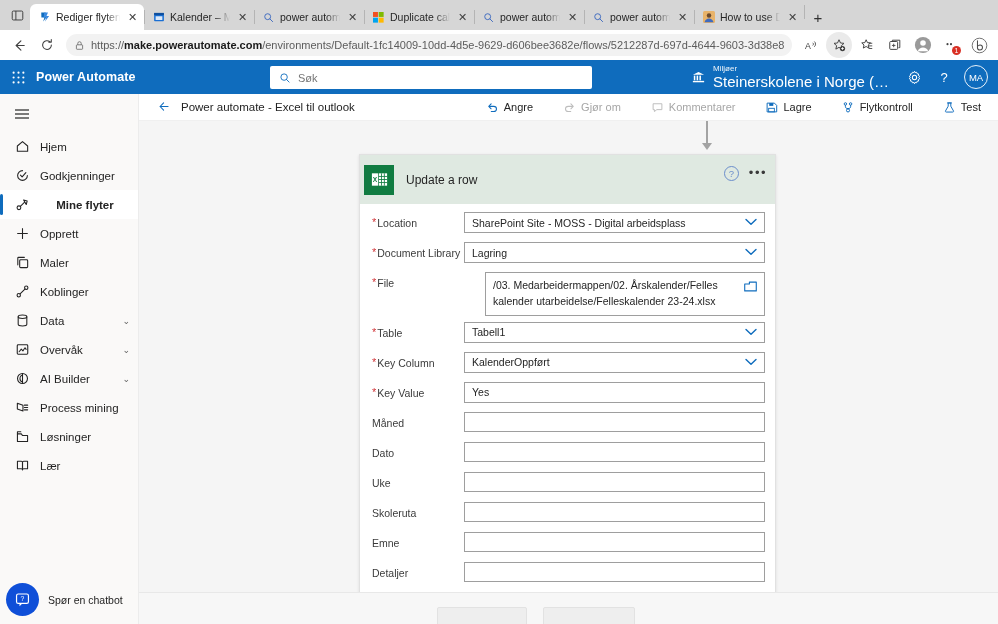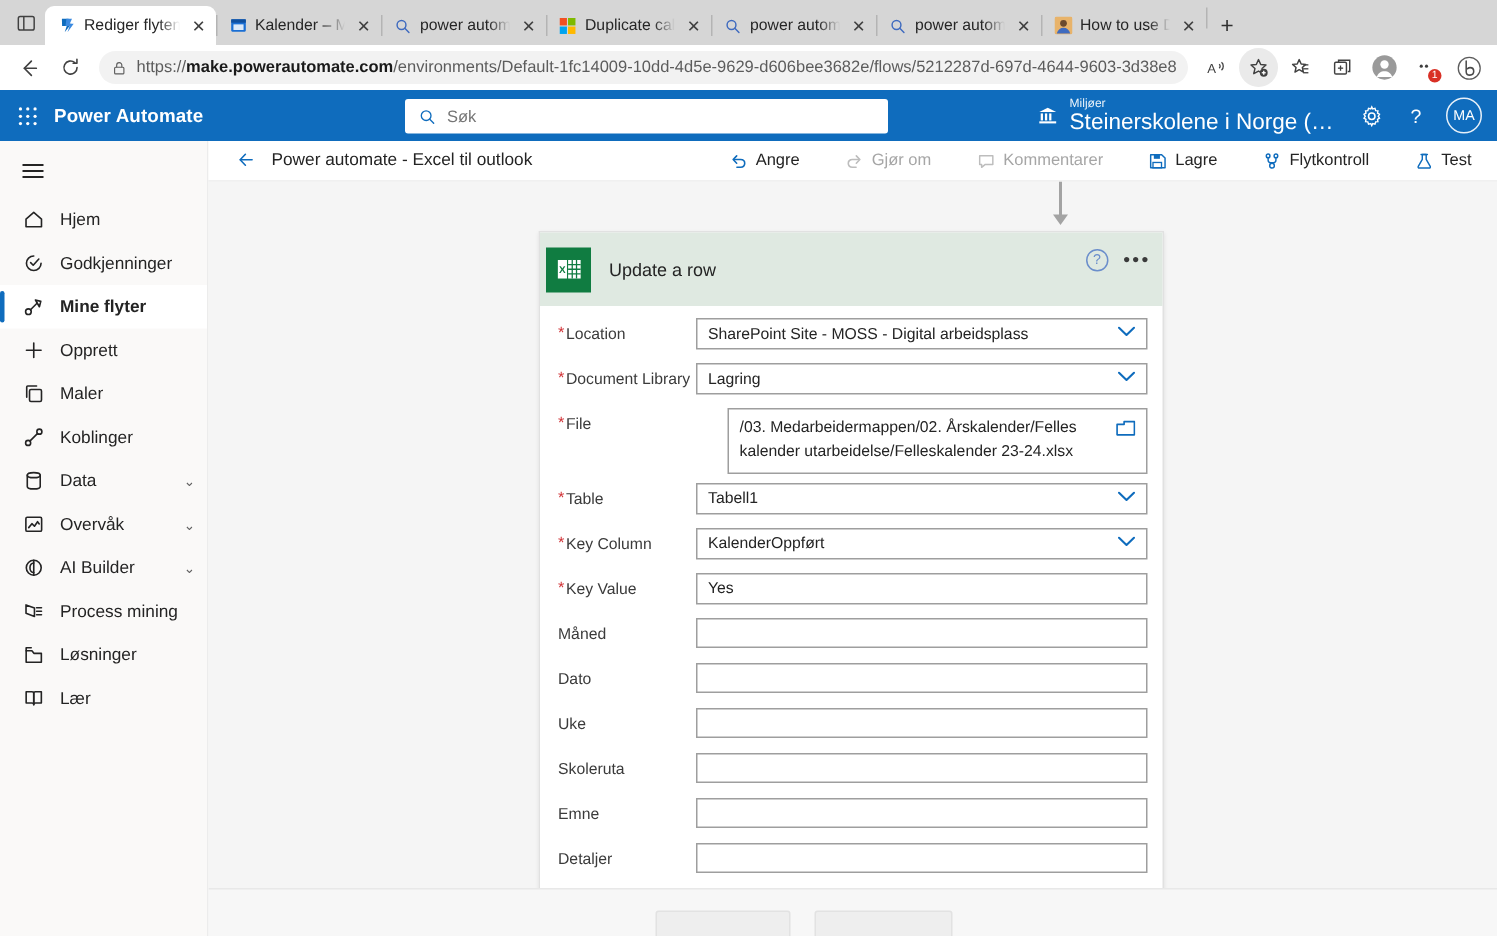--- a/index.html
+++ b/index.html
@@ -141,21 +141,21 @@
   .hamburger {
     height: 26px; display: flex; align-items: center;
     padding-left: 14px; margin-top: 6px; margin-bottom: 6px;
   }
   .nav-item {
     height: 29px; display: flex; align-items: center;
     gap: 10px; padding-left: 14px; padding-right: 8px;
     font-size: 11.5px; color: #242424; position: relative;
   }
   .nav-item.active {
-    background: #ffffff; font-weight: bold;
+    background: #ffffff; font-weight: bold; text-align: center;
   }
   .nav-item.active::before {
     content: ""; position: absolute; left: 0; top: 4px; bottom: 4px;
     width: 3px; background: #0f6cbd; border-radius: 2px;
   }
   .nav-ico {
     width: 16px; height: 16px; flex: 0 0 16px;
     display: flex; align-items: center; justify-content: center;
     color: #242424;
   }
@@ -620,20 +620,30 @@
         <div class="nav-item">
           <span class="nav-ico">
             <svg width="15" height="15" viewBox="0 0 16 16">
               <path d="M2.6 3.4h4.2c.7 0 1.2.5 1.2 1.2v8c0-.7-.5-1.2-1.2-1.2H2.6z" fill="none" stroke="#242424" stroke-width="1.15" stroke-linecap="round" stroke-linejoin="round"></path>
               <path d="M13.4 3.4H9.2c-.7 0-1.2.5-1.2 1.2v8c0-.7.5-1.2 1.2-1.2h4.2z" fill="none" stroke="#242424" stroke-width="1.15" stroke-linecap="round" stroke-linejoin="round"></path>
             </svg>
           </span>
           <span class="nav-label">Lær</span>
         </div>
       </div>
+    <div class="chatbot">
+      <div class="chat-fab">
+        <svg width="17" height="17" viewBox="0 0 20 20">
+            <rect x="3" y="3.5" width="14" height="11" rx="2" fill="none" stroke="#fff" stroke-width="1.4"></rect>
+            <path d="M6.5 14.5L6.5 18l3.6-3.5z" fill="#fff"></path>
+            <text x="10" y="11.5" font-size="8" font-family="Liberation Sans" fill="#fff" text-anchor="middle">?</text>
+          </svg>
+      </div>
+      <div class="chat-text">Spør en chatbot</div>
+    </div>
   </div>
 
   <div class="main">
     <div class="cmdbar">
       <div class="crumb">
         <span class="back-arrow">
           <svg width="14" height="13" viewBox="0 0 16 16">
               <path d="M7.5 3.5L3.2 8l4.3 4.5" fill="none" stroke="#0f6cbd" stroke-width="1.3" stroke-linecap="round" stroke-linejoin="round"></path>
               <line x1="3.4" y1="8" x2="13" y2="8" stroke="#0f6cbd" stroke-width="1.3" stroke-linecap="round"></line>
             </svg>

